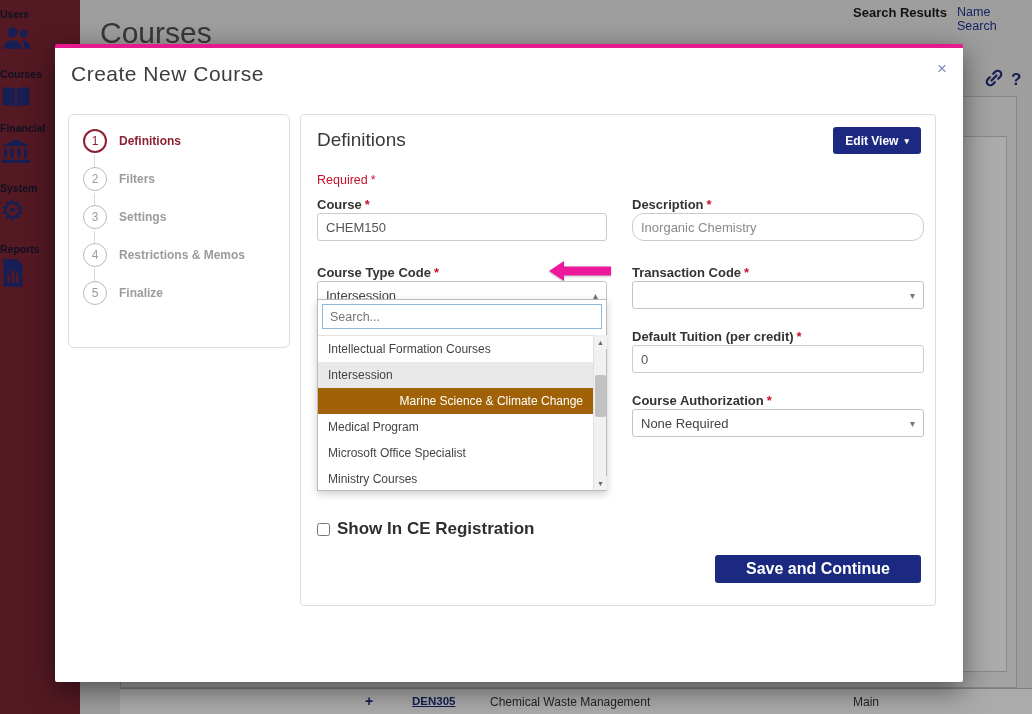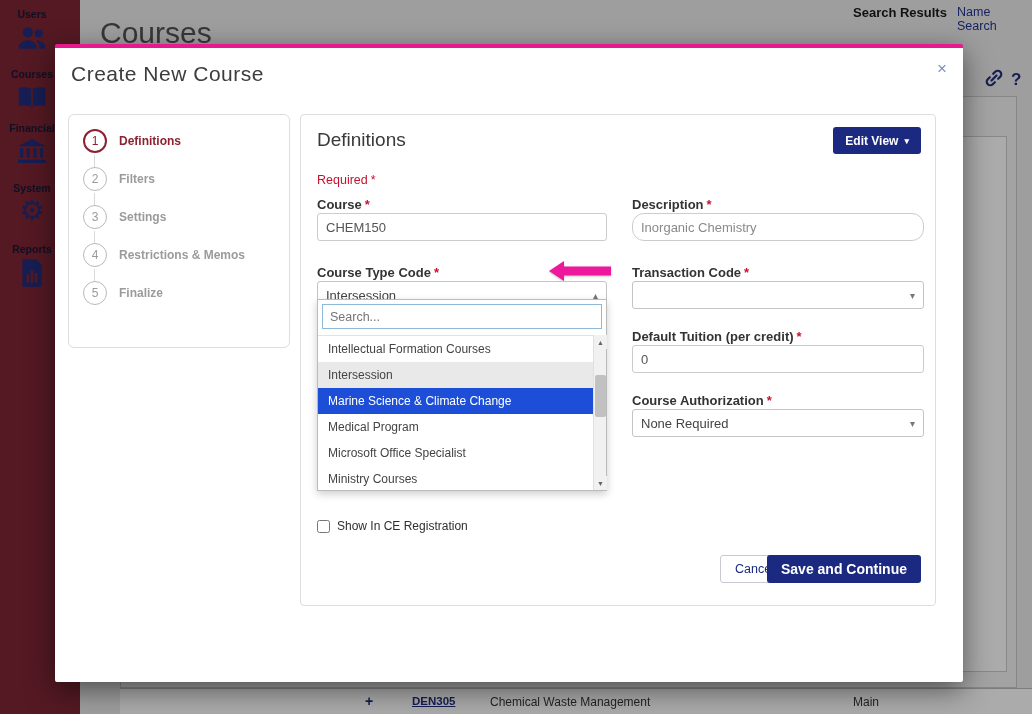--- a/index.html
+++ b/index.html
@@ -1,21 +1,21 @@
 <!DOCTYPE html>
 <html><head>
 <meta charset="utf-8">
 <style>
   * { box-sizing: border-box; margin: 0; padding: 0; }
   body { font-family: "Liberation Sans", sans-serif; }
   .canvas { position: relative; width: 1032px; height: 714px; background: #ececec; overflow: hidden; }
 
   
   .sidebar { position: absolute; left: 0; top: 0; width: 80px; height: 714px; background: #7b2230; }
-  .side-item { position: absolute; left: 0; width: 64px; text-align: center; cursor: pointer; }
+  .side-item { position: absolute; left: 0; width: 64px; text-align: left; cursor: pointer; }
   .side-label { font-size: 10.5px; font-weight: bold; color: #14142e; white-space: nowrap; overflow: hidden; }
   .side-icon { margin-top: 3px; }
   .gear-glyph { font-family: "DejaVu Sans", sans-serif; font-size: 28px; color: #1e2a78; line-height: 1; }
 
   .page-title { position: absolute; left: 100px; top: 16px; font-size: 30px; color: #4f4f4f; }
   .search-results { position: absolute; left: 853px; top: 5px; font-size: 13px; font-weight: bold; color: #161616; }
   .name-search { position: absolute; left: 957px; top: 5px; font-size: 12.5px; color: #20308f; cursor: pointer; }
   .top-icons { position: absolute; left: 984px; top: 68px; display: flex; align-items: center; gap: 7px; }
   .help-glyph { font-size: 17px; font-weight: bold; color: #1e2a78; }
 
@@ -63,35 +63,35 @@
 
   .arrow-ann { position: absolute; left: 248px; top: 145px; filter: drop-shadow(0 1px 1px rgba(0,0,0,0.25)); }
 
   .dropdown { position: absolute; left: 16px; top: 184px; width: 290px; height: 192px; background: #fff;
               border: 1px solid #bbbbbb; box-shadow: 0 3px 8px rgba(0,0,0,0.2); }
   .dd-search { position: absolute; left: 4px; top: 4px; width: 280px; height: 25px; border: 1px solid #8fb9d9;
                padding: 0 7px; font-size: 12.5px; color: #666; font-family: "Liberation Sans", sans-serif; }
   .dd-list { position: absolute; left: 0; top: 35px; right: 13px; bottom: 0; overflow: hidden; border-top: 1px solid #e2e2e2; }
   .dd-opt { height: 26px; line-height: 26px; padding: 0 10px; font-size: 12px; color: #444444; white-space: nowrap; cursor: pointer; }
   .dd-opt.selected { background: #e9e9e9; }
-  .dd-opt.highlight { background: #1d4ed8; color: #ffffff; }
+  .dd-opt.highlight { background: #a16207; color: #ffffff; text-align: right; }
   .dd-scroll { position: absolute; right: 0; top: 35px; width: 13px; bottom: 0; background: #f1f1f1; border-left: 1px solid #e0e0e0; }
   .dd-scroll-btn { position: absolute; left: 0; width: 13px; height: 14px; font-size: 7px; color: #666;
                    display: flex; align-items: center; justify-content: center; background: #f1f1f1; cursor: pointer; }
   .dd-thumb { position: absolute; left: 1px; top: 40px; width: 11px; height: 42px; background: #c1c1c1; border-radius: 2px; cursor: pointer; }
 
   .ce-row { position: absolute; left: 16px; top: 404px; display: flex; align-items: center; gap: 7px; }
   .ce-box { width: 13px; height: 13px; margin: 0; cursor: pointer; }
-  .ce-label { font-size: 12px; font-weight: normal; color: #2f2f2f; }
+  .ce-label { font-size: 17px; font-weight: bold; color: #2f2f2f; }
 
   .cancel-btn { position: absolute; right: 146px; top: 440px; height: 28px; padding: 0 14px; background: #ffffff;
                 color: #1b2a80; border: 1px solid #c9c9d6; border-radius: 3px; font-size: 12.5px; cursor: pointer;
                 font-family: "Liberation Sans", sans-serif; }
-  .save-btn { position: absolute; right: 14px; top: 440px; height: 28px; padding: 0 14px; background: #1b2a80;
-              color: #ffffff; border: none; border-radius: 3px; font-size: 14px; font-weight: bold; cursor: pointer;
+  .save-btn { position: absolute; right: 14px; top: 440px; height: 28px; padding: 0 31px; background: #1b2a80;
+              color: #ffffff; border: none; border-radius: 3px; font-size: 16px; font-weight: bold; cursor: pointer;
               font-family: "Liberation Sans", sans-serif; }
 </style>
 </head>
 <body>
 
 <div class="canvas">
 
   <div class="sidebar">
     <div class="side-item" style="top:8px">
       <div class="side-label">Users</div>

